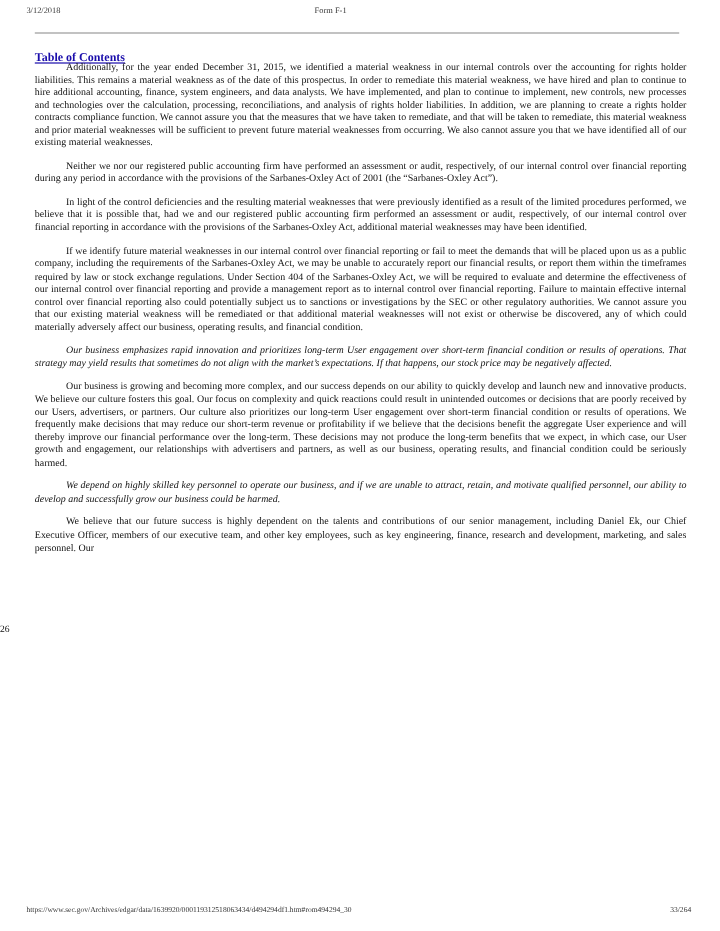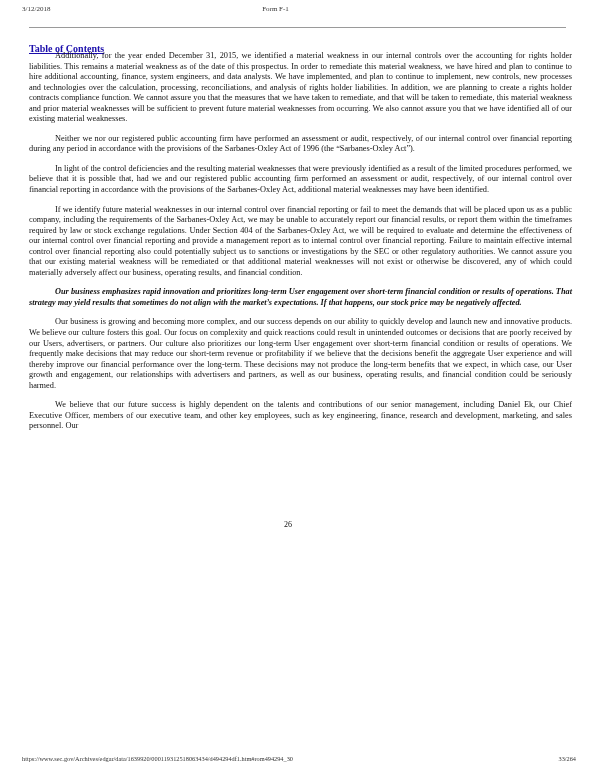--- a/index.html
+++ b/index.html
@@ -6,40 +6,41 @@
   body {
     width: 600px; height: 776px; position: relative; overflow: hidden;
     font-family: "Liberation Serif", serif; color: #111; font-size: 8.3px;
   }
   .hdr-date { position: absolute; left: 22px; top: 5px; font-size: 7px; color: #333; }
   .hdr-title { position: absolute; left: 0; width: 551px; top: 5px; text-align: center; font-size: 7px; color: #333; }
   .hdr-rule { position: absolute; left: 29px; right: 34px; top: 27px; height: 0; border-top: 1px solid #9a9a9a; }
   .toc { position: absolute; left: 29px; top: 43px; font-size: 10px; font-weight: bold; color: #1a0dab; text-decoration: underline; cursor: pointer; }
   .content { position: absolute; left: 29px; width: 543px; top: 51px; }
   p { margin: 0 0 9px 0; line-height: 10.55px; text-indent: 26px; text-align: justify; }
-  p.head { font-weight: bold; font-style: italic; }
-  .page-num { position: absolute; left: 0; width: 576px; top: 520px; text-align: center; font-size: 8px; }
+  p.head { font-weight: normal; font-style: italic; }
+  .page-num { position: absolute; left: 0; width: 576px; top: 520px; font-size: 8px; }
   .ftr-url { position: absolute; left: 22px; top: 755px; font-size: 6.3px; color: #333; }
   .ftr-page { position: absolute; right: 24px; top: 755px; font-size: 6.3px; color: #333; }
 </style>
 </head>
 <body>
 
 <div class="hdr-date">3/12/2018</div>
 <div class="hdr-title">Form F-1</div>
 <div class="hdr-rule"></div>
 
 <a class="toc">Table of Contents</a>
 
 <div class="content">
   <p>Additionally, for the year ended December 31, 2015, we identified a material weakness in our internal controls over the accounting for rights holder liabilities. This remains a material weakness as of the date of this prospectus. In order to remediate this material weakness, we have hired and plan to continue to hire additional accounting, finance, system engineers, and data analysts. We have implemented, and plan to continue to implement, new controls, new processes and technologies over the calculation, processing, reconciliations, and analysis of rights holder liabilities. In addition, we are planning to create a rights holder contracts compliance function. We cannot assure you that the measures that we have taken to remediate, and that will be taken to remediate, this material weakness and prior material weaknesses will be sufficient to prevent future material weaknesses from occurring. We also cannot assure you that we have identified all of our existing material weaknesses.</p>
-  <p>Neither we nor our registered public accounting firm have performed an assessment or audit, respectively, of our internal control over financial reporting during any period in accordance with the provisions of the Sarbanes-Oxley Act of 1996 (the “Sarbanes-Oxley Act”).</p>
+  <p>Neither we nor our registered public accounting firm have performed an assessment or audit, respectively, of our internal control over financial reporting during any period in accordance with the provisions of the Sarbanes-Oxley Act of 2001 (the “Sarbanes-Oxley Act”).</p>
   <p>In light of the control deficiencies and the resulting material weaknesses that were previously identified as a result of the limited procedures performed, we believe that it is possible that, had we and our registered public accounting firm performed an assessment or audit, respectively, of our internal control over financial reporting in accordance with the provisions of the Sarbanes-Oxley Act, additional material weaknesses may have been identified.</p>
   <p>If we identify future material weaknesses in our internal control over financial reporting or fail to meet the demands that will be placed upon us as a public company, including the requirements of the Sarbanes-Oxley Act, we may be unable to accurately report our financial results, or report them within the timeframes required by law or stock exchange regulations. Under Section 404 of the Sarbanes-Oxley Act, we will be required to evaluate and determine the effectiveness of our internal control over financial reporting and provide a management report as to internal control over financial reporting. Failure to maintain effective internal control over financial reporting also could potentially subject us to sanctions or investigations by the SEC or other regulatory authorities. We cannot assure you that our existing material weakness will be remediated or that additional material weaknesses will not exist or otherwise be discovered, any of which could materially adversely affect our business, operating results, and financial condition.</p>
   <p class="head">Our business emphasizes rapid innovation and prioritizes long-term User engagement over short-term financial condition or results of operations. That strategy may yield results that sometimes do not align with the market’s expectations. If that happens, our stock price may be negatively affected.</p>
   <p>Our business is growing and becoming more complex, and our success depends on our ability to quickly develop and launch new and innovative products. We believe our culture fosters this goal. Our focus on complexity and quick reactions could result in unintended outcomes or decisions that are poorly received by our Users, advertisers, or partners. Our culture also prioritizes our long-term User engagement over short-term financial condition or results of operations. We frequently make decisions that may reduce our short-term revenue or profitability if we believe that the decisions benefit the aggregate User experience and will thereby improve our financial performance over the long-term. These decisions may not produce the long-term benefits that we expect, in which case, our User growth and engagement, our relationships with advertisers and partners, as well as our business, operating results, and financial condition could be seriously harmed.</p>
+  <p class="head">We depend on highly skilled key personnel to operate our business, and if we are unable to attract, retain, and motivate qualified personnel, our ability to develop and successfully grow our business could be harmed.</p>
   <p>We believe that our future success is highly dependent on the talents and contributions of our senior management, including Daniel Ek, our Chief Executive Officer, members of our executive team, and other key employees, such as key engineering, finance, research and development, marketing, and sales personnel. Our</p>
 </div>
 
 <div class="page-num">26</div>
 
 <div class="ftr-url">https://www.sec.gov/Archives/edgar/data/1639920/000119312518063434/d494294df1.htm#rom494294_30</div>
 <div class="ftr-page">33/264</div>
 
 </body></html>

